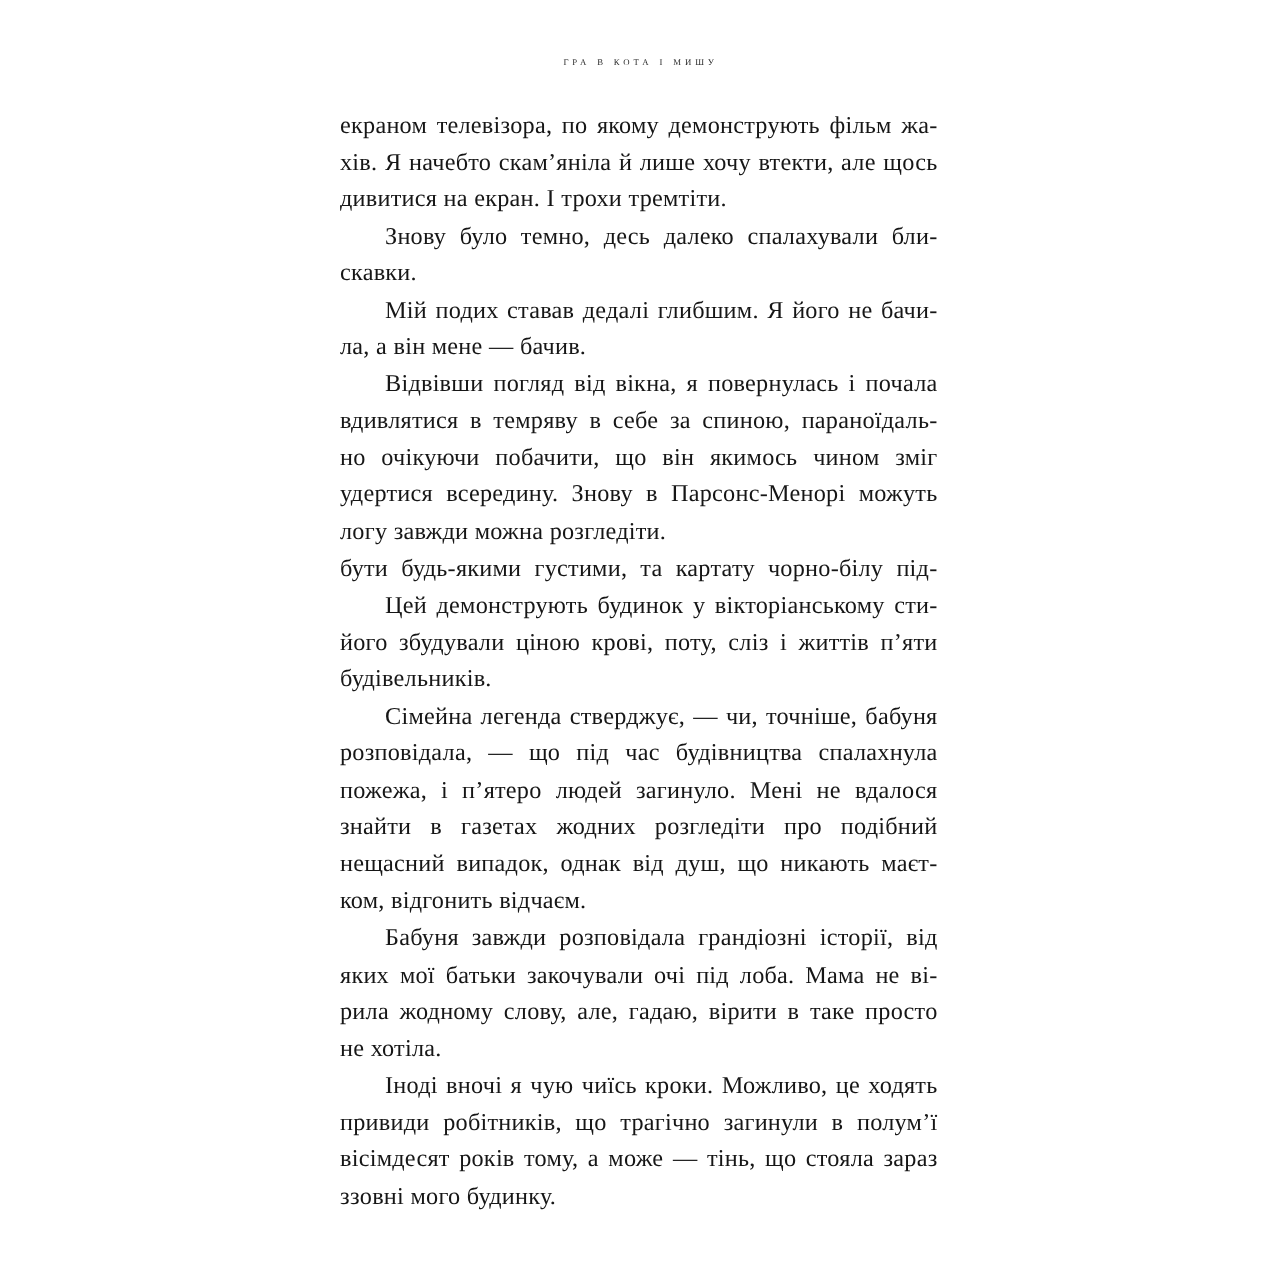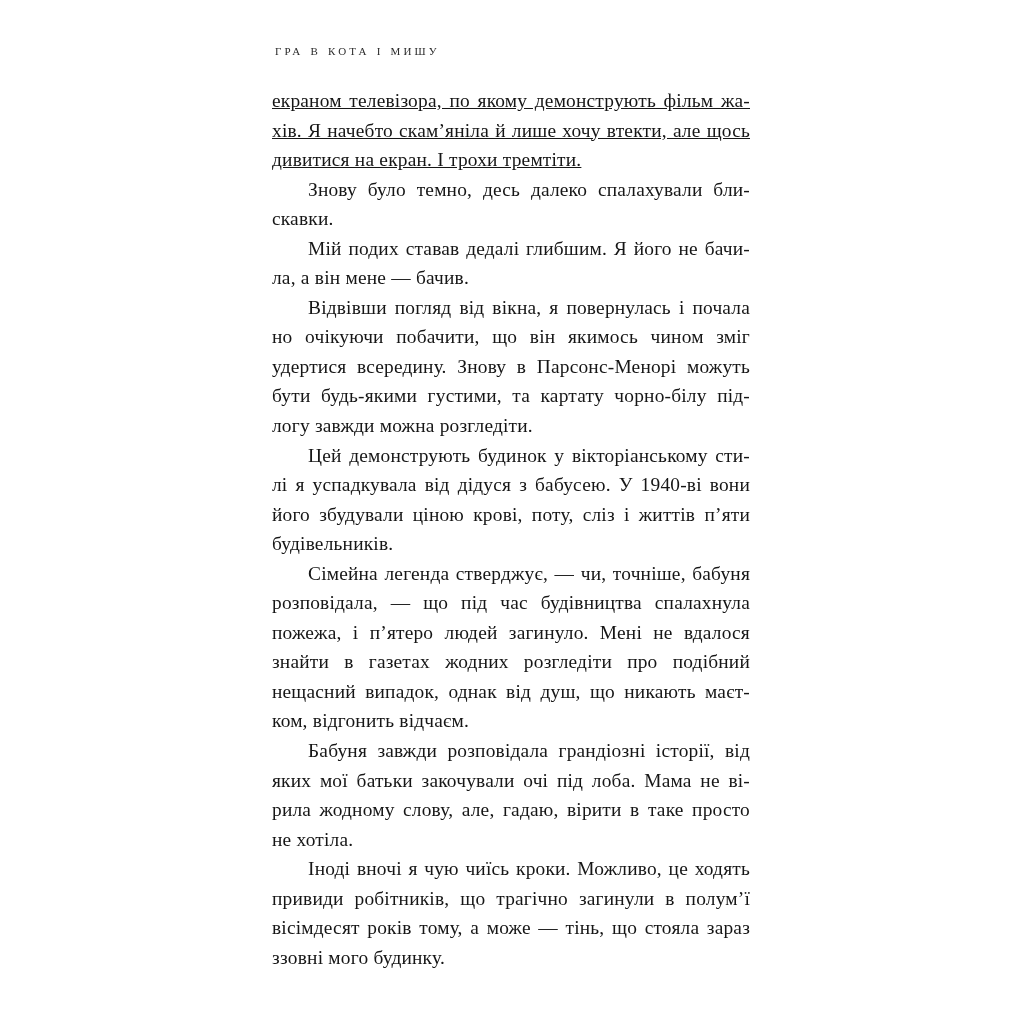--- a/index.html
+++ b/index.html
@@ -25,23 +25,23 @@
     height: 1024px;
     background: #ffffff;
   }
 
   
   .running-head {
     position: absolute;
     left: 272px;
     top: 42px;
     width: 478px;
-    text-align: left;
+    text-align: center;
     font-family: "Liberation Serif", "DejaVu Serif", serif;
-    font-size: 16px;
+    font-size: 10px;
     line-height: 16px;
     letter-spacing: 3.1px;
     text-indent: 3.1px;
     font-variant: small-caps;
     text-transform: lowercase;
     color: #2b2b2b;
     white-space: nowrap;
   }
 
   
@@ -60,21 +60,20 @@
     text-align-last: left;
     text-indent: 36px;
     color: #161616;
     letter-spacing: 0.01em;
     word-spacing: 0.005em;
     hyphens: manual;
   }
 
   .para.first {
     text-indent: 0;
-    text-decoration: underline;
   }
 
   
   .ln {
     display: block;
     text-align: justify;
     text-align-last: justify;
     text-indent: 0;
     white-space: nowrap;
   }
@@ -102,28 +101,28 @@
       <p class="para">
         <span class="ln indent">Знову було темно, десь далеко спалахували бли-</span>
         <span class="ln last">скавки.</span>
       </p>
       <p class="para">
         <span class="ln indent">Мій подих ставав дедалі глибшим. Я його не бачи-</span>
         <span class="ln last">ла, а він мене — бачив.</span>
       </p>
       <p class="para">
         <span class="ln indent">Відвівши погляд від вікна, я повернулась і почала</span>
+        <span class="ln">вдивлятися в темряву в себе за спиною, параноїдаль-</span>
         <span class="ln">но очікуючи побачити, що він якимось чином зміг</span>
         <span class="ln">удертися всередину. Знову в Парсонс-Менорі можуть</span>
+        <span class="ln last">логу завжди можна розгледіти.</span>
         <span class="ln">бути будь-якими густими, та картату чорно-білу під-</span>
-        <span class="ln last">логу завжди можна розгледіти.</span>
       </p>
       <p class="para">
         <span class="ln indent">Цей демонструють будинок у вікторіанському сти-</span>
-        <span class="ln">лі я успадкувала від дідуся з бабусею. У 1940-ві вони</span>
         <span class="ln">його збудували ціною крові, поту, сліз і життів п’яти</span>
         <span class="ln last">будівельників.</span>
       </p>
       <p class="para">
         <span class="ln indent">Сімейна легенда стверджує, — чи, точніше, бабуня</span>
         <span class="ln">розповідала, — що під час будівництва спалахнула</span>
         <span class="ln">пожежа, і п’ятеро людей загинуло. Мені не вдалося</span>
         <span class="ln">знайти в газетах жодних розгледіти про подібний</span>
         <span class="ln">нещасний випадок, однак від душ, що никають маєт-</span>
         <span class="ln last">ком, відгонить відчаєм.</span>

